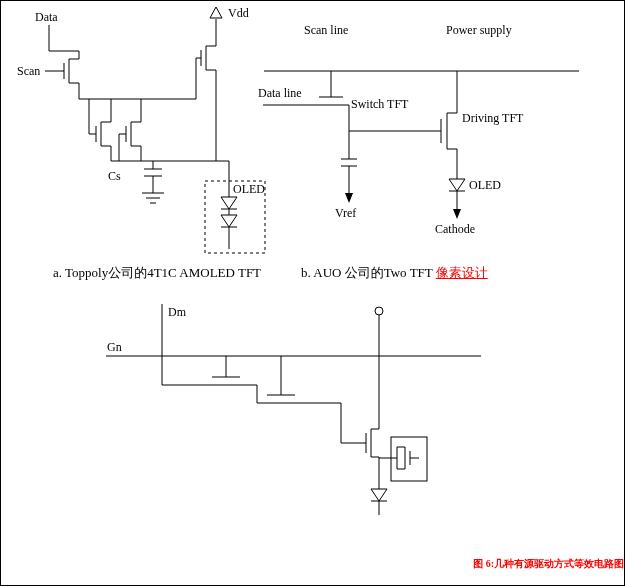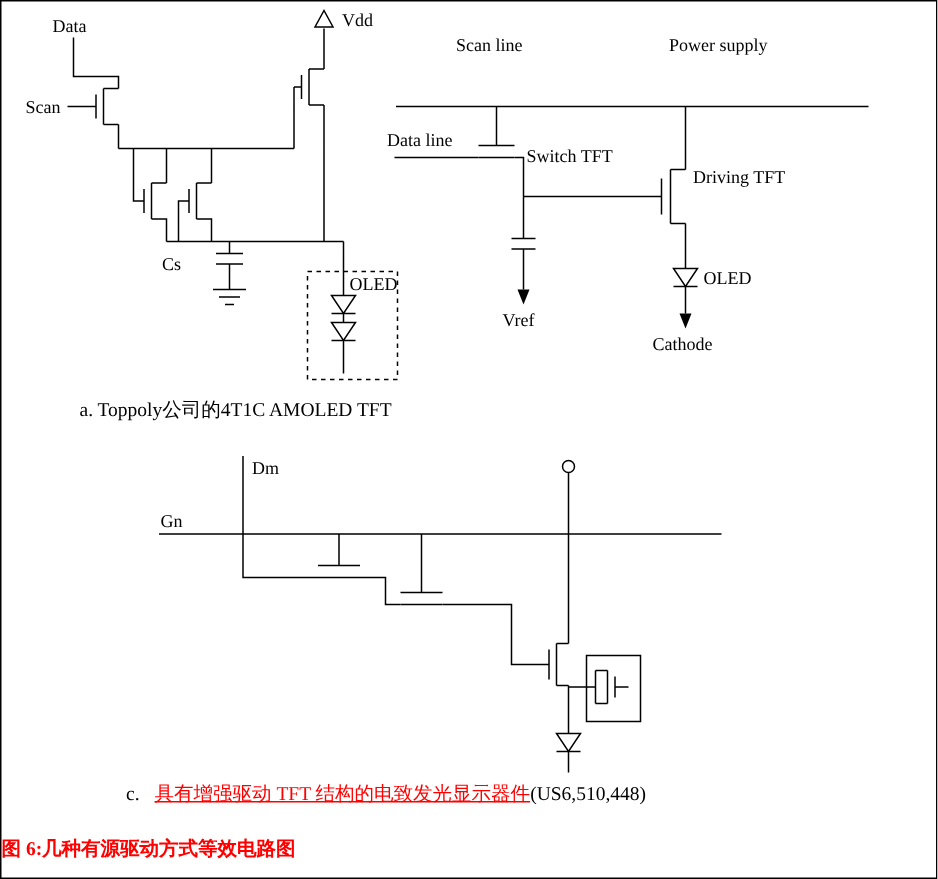--- a/index.html
+++ b/index.html
@@ -33,22 +33,22 @@
     white-space:nowrap;
   }
   .red-underline{
     color:var(--accent-red);
     text-decoration:underline;
   }
   .c-prefix{margin-right:10px;}
   .fig-title{
     position:absolute;
     left:0;top:556px;width:100%;
-    text-align:left;
-    font-size:13px;
+    text-align:right;
+    font-size:10px;
     font-weight:bold;
     color:var(--accent-red);
   }
 </style>
 </head>
 <body>
 
 <div class="canvas">
 
   <svg class="schematic" width="625" height="586" viewBox="0 0 625 586">
@@ -100,20 +100,20 @@
       <path class="w" d="M370,488 L386,488 L378,500 Z M370,500 H386"></path>
       <text x="167" y="315">Dm</text>
       <text x="106" y="350">Gn</text>
     </g>
   </svg>
 
   <div class="cap" style="left:52px;top:263px">
     <span>a. Toppoly公司的4T1C AMOLED TFT</span>
   </div>
 
+  <div class="cap" style="left:300px;top:263px">
+    <span>b. AUO 公司的Two TFT </span><span class="red-underline">像素设计</span>
+  </div>
 
-  <div class="cap" style="left:83px;top:519px">
-    <span class="c-prefix">c.</span><span class="red-underline">具有增强驱动 TFT 结构的电致发光显示器件</span><span>(US6,510,448)</span>
-  </div>
 
   <div class="fig-title">图 6:几种有源驱动方式等效电路图</div>
 
 </div>
 
 </body></html>

